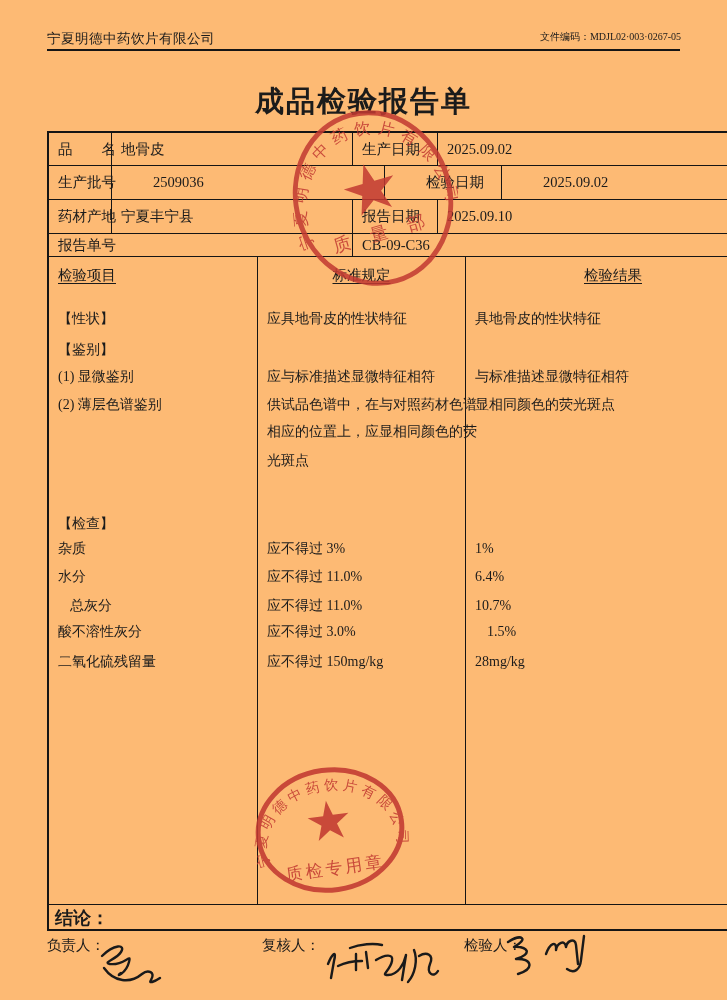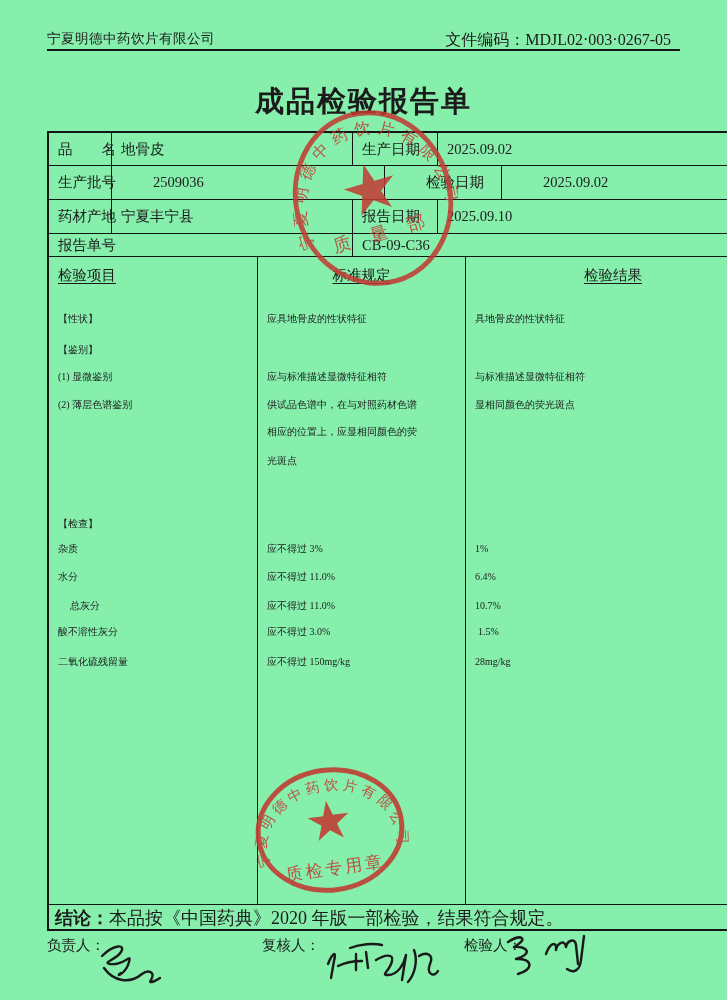--- a/index.html
+++ b/index.html
@@ -1,32 +1,32 @@
 <!DOCTYPE html>
 <html><head>
 <meta charset="utf-8">
 <style>
   html,body{margin:0;padding:0;background:#fff;}
-  .page{position:relative;width:727px;height:1000px;background:#86efac;
+  .page{position:relative;width:727px;height:1000px;background:#fdba74;
         font-family:"Liberation Serif","DejaVu Serif",serif;color:#1b1b1b;overflow:hidden;}
   .abs{position:absolute;}
   .hdr-left{left:47px;top:30px;font-size:13.5px;letter-spacing:.5px;}
-  .hdr-right{right:56px;top:30px;font-size:16px;}
+  .hdr-right{right:46px;top:30px;font-size:10px;}
   .hrule{left:47px;top:49px;width:633px;height:2px;background:#151515;}
   .title{left:0;top:82px;width:100%;text-align:center;
          font-family:"Liberation Sans","DejaVu Sans",sans-serif;
          font-weight:bold;font-size:29px;letter-spacing:2px;}
   .wrap{left:47px;top:131px;width:715px;height:800px;border:2px solid #151515;box-sizing:border-box;}
   .irow{position:absolute;left:0;right:0;display:flex;border-bottom:1px solid #151515;box-sizing:border-box;}
   .cell{box-sizing:border-box;padding-left:9px;display:flex;align-items:center;font-size:14.5px;white-space:nowrap;}
   .br{border-right:1px solid #151515;}
   .ibody{position:absolute;left:0;right:0;top:124px;height:647px;display:flex;}
   .icol{height:100%;box-sizing:border-box;position:relative;}
   .ihead{position:absolute;top:9px;font-size:14.5px;text-decoration:underline;text-underline-offset:3px;}
-  .line{position:absolute;font-size:10px;white-space:nowrap;line-height:17px;}
+  .line{position:absolute;font-size:14px;white-space:nowrap;line-height:17px;}
   .concl{position:absolute;left:0;right:0;top:771px;height:25px;border-top:1px solid #151515;
          display:flex;align-items:center;font-size:18px;white-space:nowrap;}
   .concl b{margin-left:6px;}
   .sig-label{font-size:14.5px;top:936px;}
   .stamp{position:absolute;pointer-events:none;}
   svg text{font-family:"Liberation Serif","DejaVu Serif",serif;}
   .ink{fill:none;stroke:#1a1a1a;stroke-width:2.4;stroke-linecap:round;stroke-linejoin:round;}
 </style>
 </head>
 <body>
@@ -91,28 +91,27 @@
         <div class="line" style="left:9px;top:396px;">应不得过 150mg/kg</div>
       </div>
       <div class="icol" style="flex:1;">
         <div class="ihead" style="left:0;width:100%;text-align:center;">检验结果</div>
         <div class="line" style="left:9px;top:53px;">具地骨皮的性状特征</div>
         <div class="line" style="left:9px;top:111px;">与标准描述显微特征相符</div>
         <div class="line" style="left:9px;top:139px;">显相同颜色的荧光斑点</div>
         <div class="line" style="left:9px;top:283px;">1%</div>
         <div class="line" style="left:9px;top:311px;">6.4%</div>
         <div class="line" style="left:9px;top:340px;">10.7%</div>
-        <div class="line" style="left:12px;top:366px;text-align:center;">1.5%</div>
+        <div class="line" style="left:21px;top:366px;text-align:center;">1.5%</div>
         <div class="line" style="left:9px;top:396px;">28mg/kg</div>
       </div>
     </div>
 
     <div class="concl">
       <b>结论：</b>
-      <span>本品按《中国药典》2020 年版一部检验，结果符合规定。</span>
     </div>
   </div>
 
   <div class="abs sig-label" style="left:47px;">负责人：</div>
   <div class="abs sig-label" style="left:262px;">复核人：</div>
   <div class="abs sig-label" style="left:464px;">检验人：</div>
 
   <svg class="stamp" style="left:88px;top:938px;" width="100" height="52" viewBox="0 0 100 52">
     <path class="ink" d="M14,18 C26,6 38,6 33,14 C28,22 14,24 22,26 C36,28 44,14 41,24 C38,36 26,40 33,35"></path>
     <path class="ink" d="M16,30 C26,44 42,46 54,36 C60,31 68,34 63,42 C60,46 66,44 72,40"></path>

